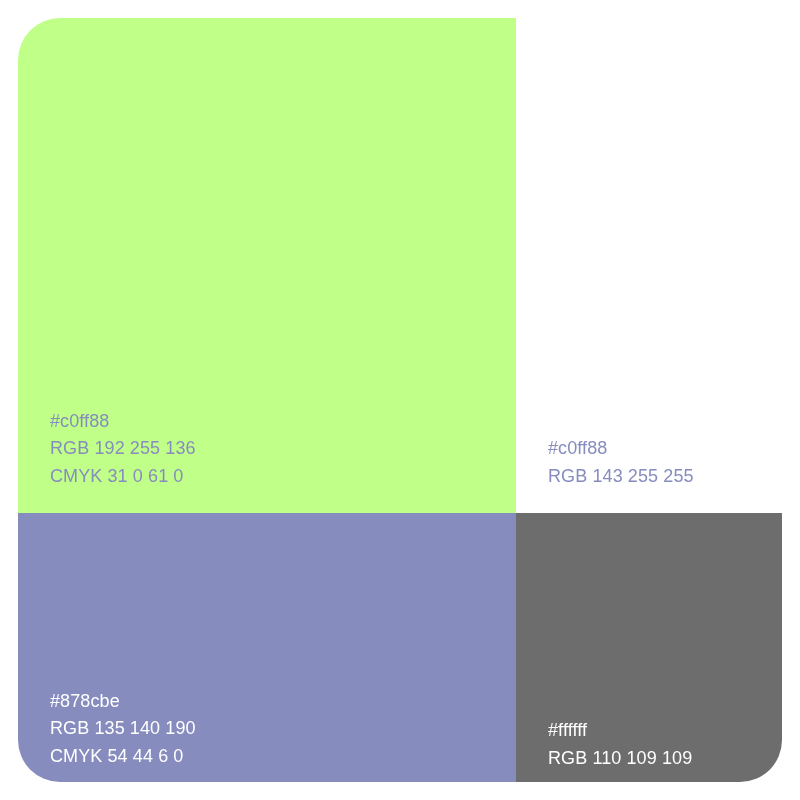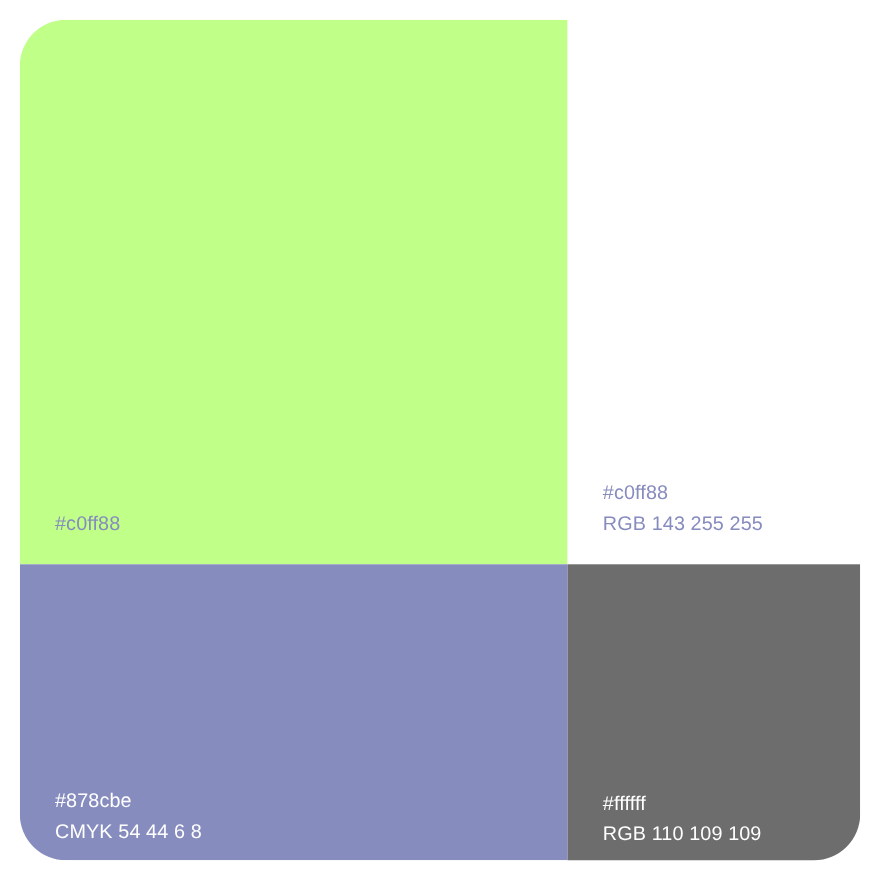--- a/index.html
+++ b/index.html
@@ -80,34 +80,37 @@
   }
 </style>
 </head>
 <body>
 
 <div id="palette-card" style="background: rgb(255, 255, 255); border-radius: 42px;">
 
   <div class="quadrant" id="swatch-top-left" style="background: rgb(192, 255, 136); color: rgb(135, 140, 190);">
     <div class="swatch-info">
       <span class="swatch-line">#c0ff88</span>
+      <span class="swatch-line">RGB 192 255 136</span>
+      <span class="swatch-line">CMYK 31 0 61 0</span>
     </div>
   </div>
 
   <div class="quadrant" id="swatch-top-right" style="background: rgb(255, 255, 255); color: rgb(135, 140, 190);">
     <div class="swatch-info">
       <span class="swatch-line">#c0ff88</span>
       <span class="swatch-line">RGB 143 255 255</span>
     </div>
   </div>
 
   <div class="quadrant" id="swatch-bottom-left" style="background: rgb(135, 140, 190); color: rgb(255, 255, 255);">
     <div class="swatch-info">
       <span class="swatch-line">#878cbe</span>
-      <span class="swatch-line">CMYK 54 44 6 8</span>
+      <span class="swatch-line">RGB 135 140 190</span>
+      <span class="swatch-line">CMYK 54 44 6 0</span>
     </div>
   </div>
 
   <div class="quadrant" id="swatch-bottom-right" style="background: rgb(110, 109, 109); color: rgb(255, 255, 255);">
     <div class="swatch-info">
       <span class="swatch-line">#ffffff</span>
       <span class="swatch-line">RGB 110 109 109</span>
     </div>
   </div>
 

